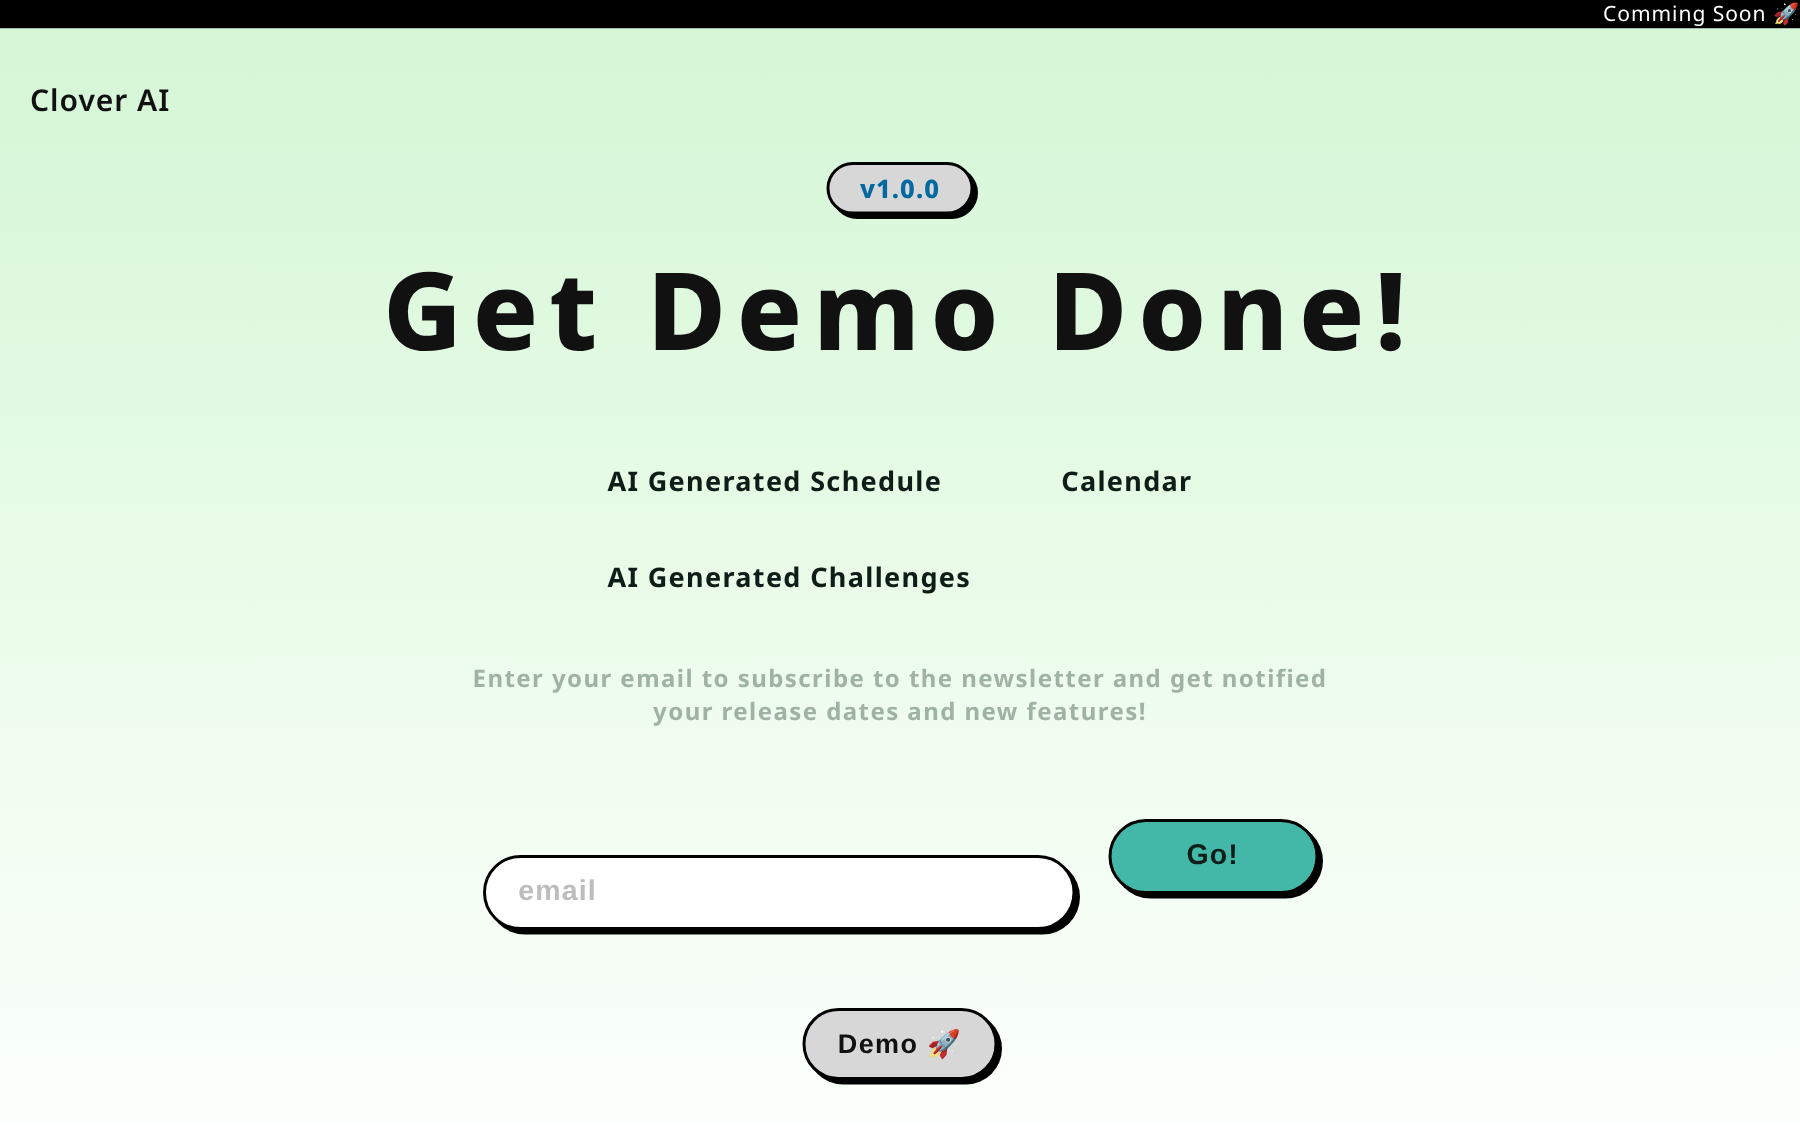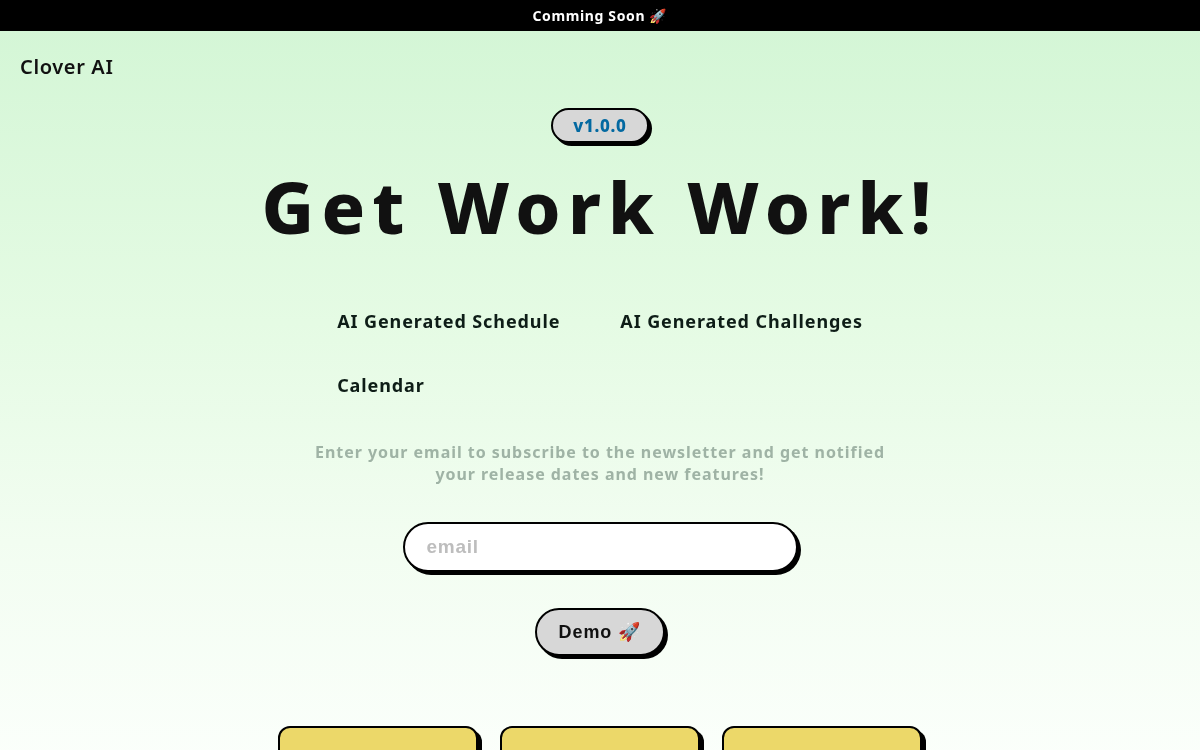--- a/index.html
+++ b/index.html
@@ -5,34 +5,34 @@
   * { box-sizing: border-box; margin: 0; padding: 0; }
   html, body {
     width: 1200px;
     height: 750px;
     overflow: hidden;
     font-family: "Trebuchet MS", "Segoe UI", system-ui, sans-serif;
     letter-spacing: 0.04em;
   }
   .top-bar {
     width: 100%;
-    height: 31px;
+    height: 19px;
     background: #000;
     color: #fff;
-    font-weight: 700;
+    font-weight: 400;
     font-size: 14px;
     display: flex;
     align-items: center;
-    justify-content: center;
+    justify-content: flex-end;
   }
   .page {
     width: 100%;
     height: calc(100% - 21px);
     background: linear-gradient(to bottom, #d4f6d6 0%, #e5fbe4 40%, #f2fdf1 70%, #fbfffb 100%);
-    padding: 16px 20px 0 20px;
+    padding: 28px 20px 0 20px;
     display: flex;
     flex-direction: column;
   }
   .brand {
     font-size: 20px;
     font-weight: 600;
     color: #111;
     padding: 6px 0 0 0;
   }
   .hero {
@@ -99,20 +99,21 @@
     border-radius: 999px;
     border: 2px solid #000;
     background: #fff;
     font-size: 19px;
     font-weight: 700;
     padding: 0 22px;
     color: #111;
     letter-spacing: 0.04em;
     box-shadow: 3px 3px 0 0 #000;
     outline: none;
+    margin-top: 48px;
   }
   .email-input::placeholder {
     color: #bdbdbd;
     font-weight: 700;
   }
   .go-btn {
     width: 140px;
     height: 50px;
     border-radius: 999px;
     background: #43b7a8;
@@ -136,20 +137,21 @@
     background: #d7d7d7;
     color: #111;
     font-weight: 800;
     font-size: 18px;
     border: 2px solid #000;
     box-shadow: 3px 3px 0 0 #000;
     cursor: pointer;
     letter-spacing: 0.05em;
     display: flex;
     align-items: center;
+    margin-top: 16px;
   }
   .cards-row {
     margin-top: 70px;
     display: flex;
     justify-content: center;
     gap: 22px;
   }
   .card {
     width: 200px;
     height: 200px;      
@@ -167,32 +169,33 @@
 </div>
 
 <div class="page">
 
   <div class="brand">Clover AI</div>
 
   <div class="hero">
 
     <div class="version-badge">v1.0.0</div>
 
-    <h1 class="hero-title">Get Work Work!</h1>
+    <h1 class="hero-title">Get Demo Done!</h1>
 
     <div class="features">
       <div class="feature">AI Generated Schedule</div>
+      <div class="feature">Calendar</div>
       <div class="feature">AI Generated Challenges</div>
-      <div class="feature">Calendar</div>
     </div>
 
     <p class="newsletter-copy">Enter your email to subscribe to the newsletter and get notified your release dates and new features!</p>
 
     <div class="form-row">
       <input type="text" class="email-input" placeholder="email" style="">
+      <button class="go-btn">Go!</button>
     </div>
 
     <div class="demo-row">
       <button class="demo-btn">Demo 🚀</button>
     </div>
 
     <div class="cards-row">
       <div class="card"></div>
       <div class="card"></div>
       <div class="card"></div>

